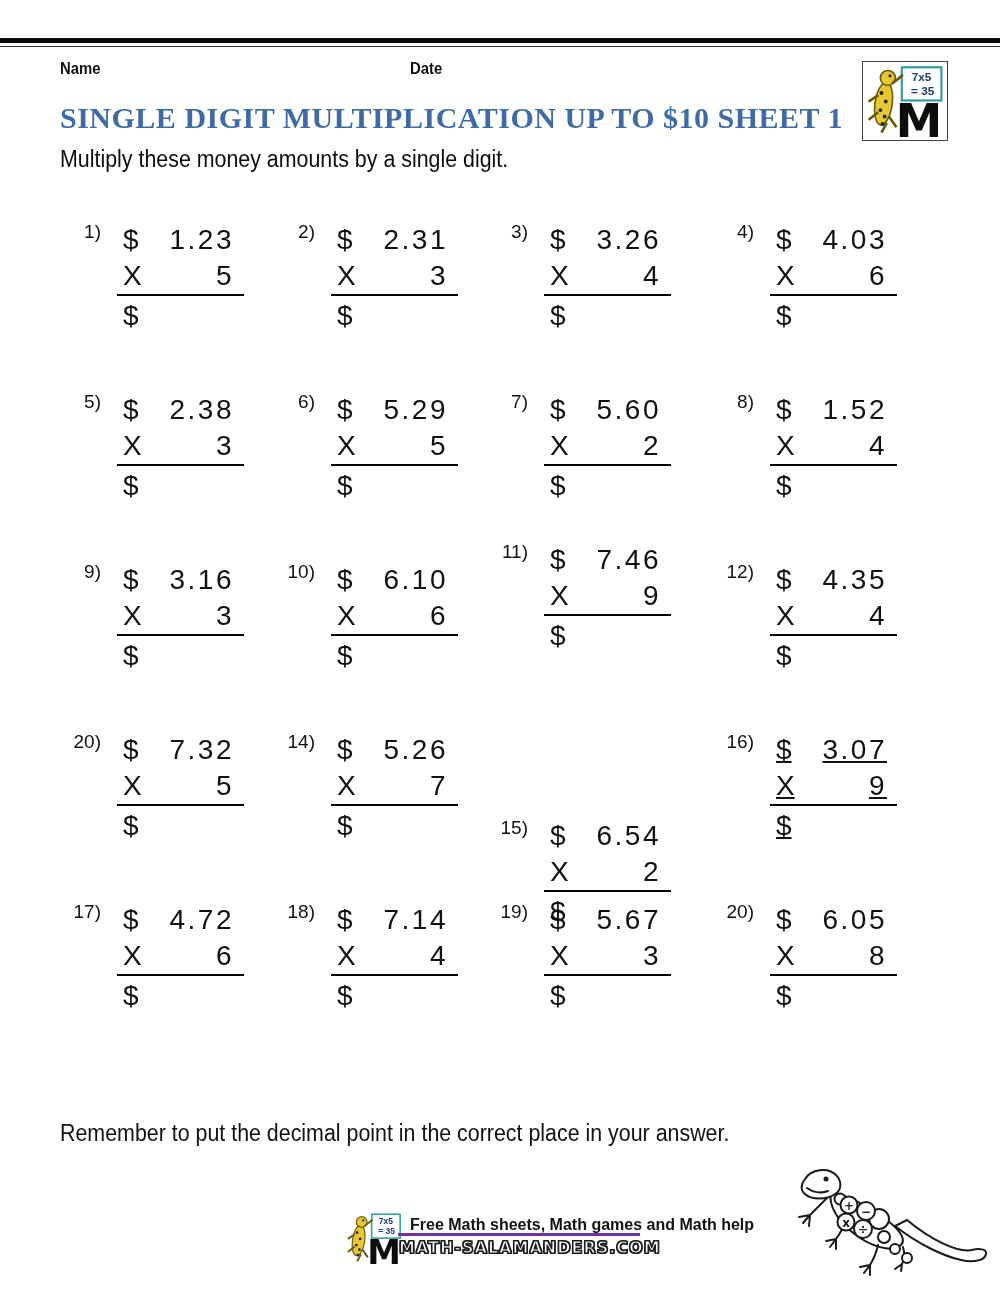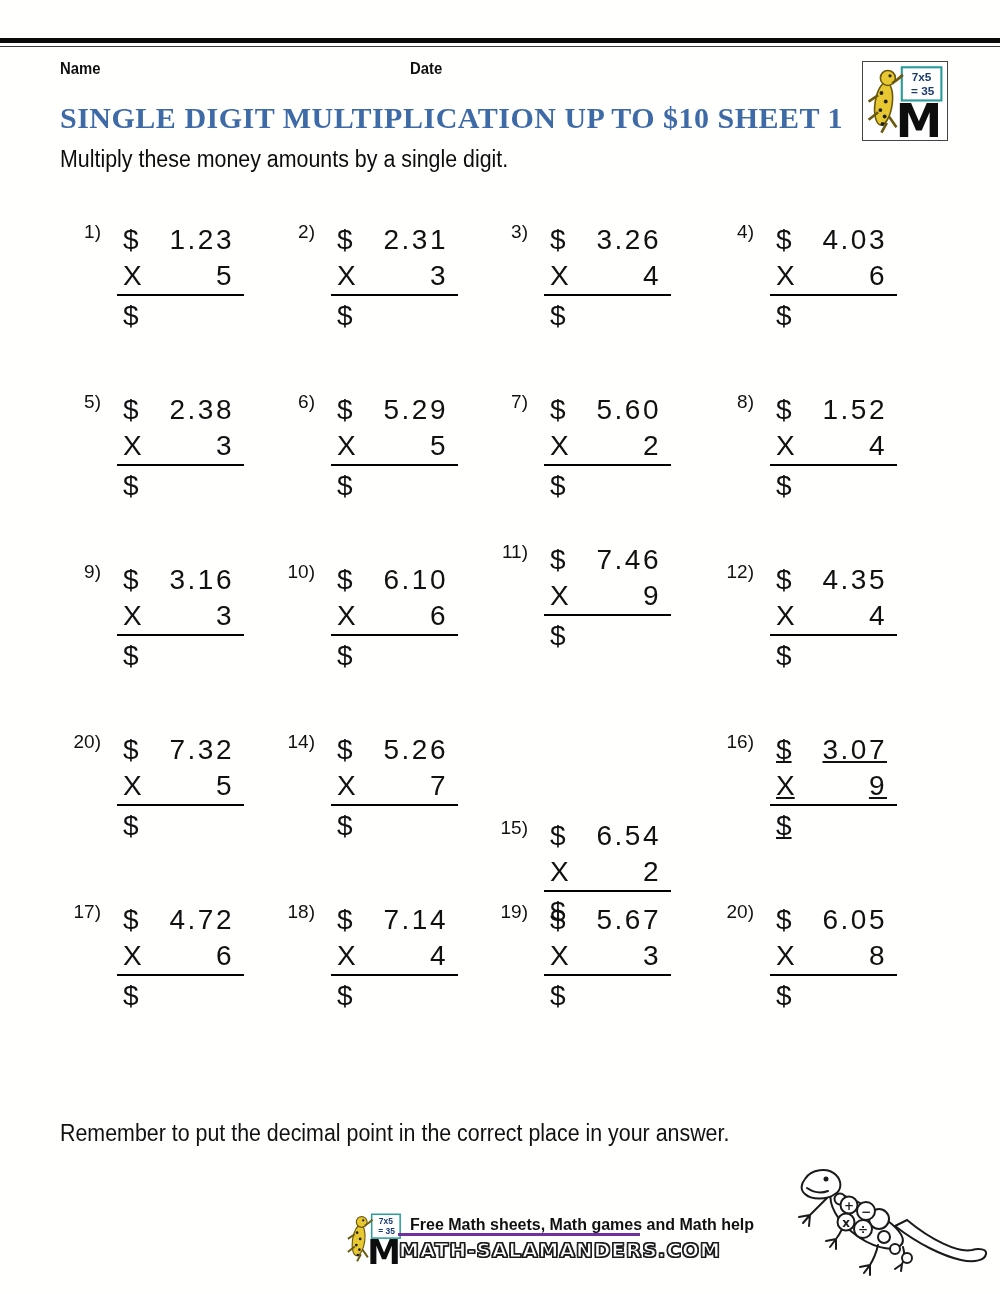--- a/index.html
+++ b/index.html
@@ -32,21 +32,21 @@
   .p-row{display:flex;justify-content:space-between;align-items:baseline;height:36px;line-height:36px;font-size:28px;padding:0 10px 0 6px;}
   .amt{letter-spacing:2.5px;}
   .p-answer{border-top:2.6px solid #000;height:38px;line-height:40px;font-size:28px;padding:0 10px 0 6px;display:flex;}
   .cur,.op{font-size:28px;}
 
   .footer-note{position:absolute;left:60px;top:1120px;font-size:23px;white-space:nowrap;}
 
   .footer-icon{position:absolute;left:344px;top:1211px;}
   .tagline{position:absolute;left:410px;top:1216px;font-size:16px;font-weight:700;white-space:nowrap;}
   .purple-rule{position:absolute;left:398px;top:1233px;width:242px;height:3px;background:var(--accent-purple);}
-  .site-name{position:absolute;left:399px;top:1238px;font-family:"DejaVu Sans",sans-serif;font-weight:700;font-size:20px;letter-spacing:1px;color:#fff;
+  .site-name{position:absolute;left:399px;top:1238px;font-family:"DejaVu Sans",sans-serif;font-weight:700;font-size:16px;letter-spacing:1px;color:#fff;
              text-shadow:-1px -1px 0 #1a1a1a,1px -1px 0 #1a1a1a,-1px 1px 0 #1a1a1a,1px 1px 0 #1a1a1a;
              -webkit-text-stroke:1.2px #1a1a1a;white-space:nowrap;}
 
   .lizard{position:absolute;left:783px;top:1158px;}
 
   .board{fill:#fff;stroke:var(--board-teal);stroke-width:2px;}
   .sal-body{fill:var(--sal-yellow);stroke:#6b5a0e;stroke-width:1.5px;}
 </style>
 </head>
 <body>

